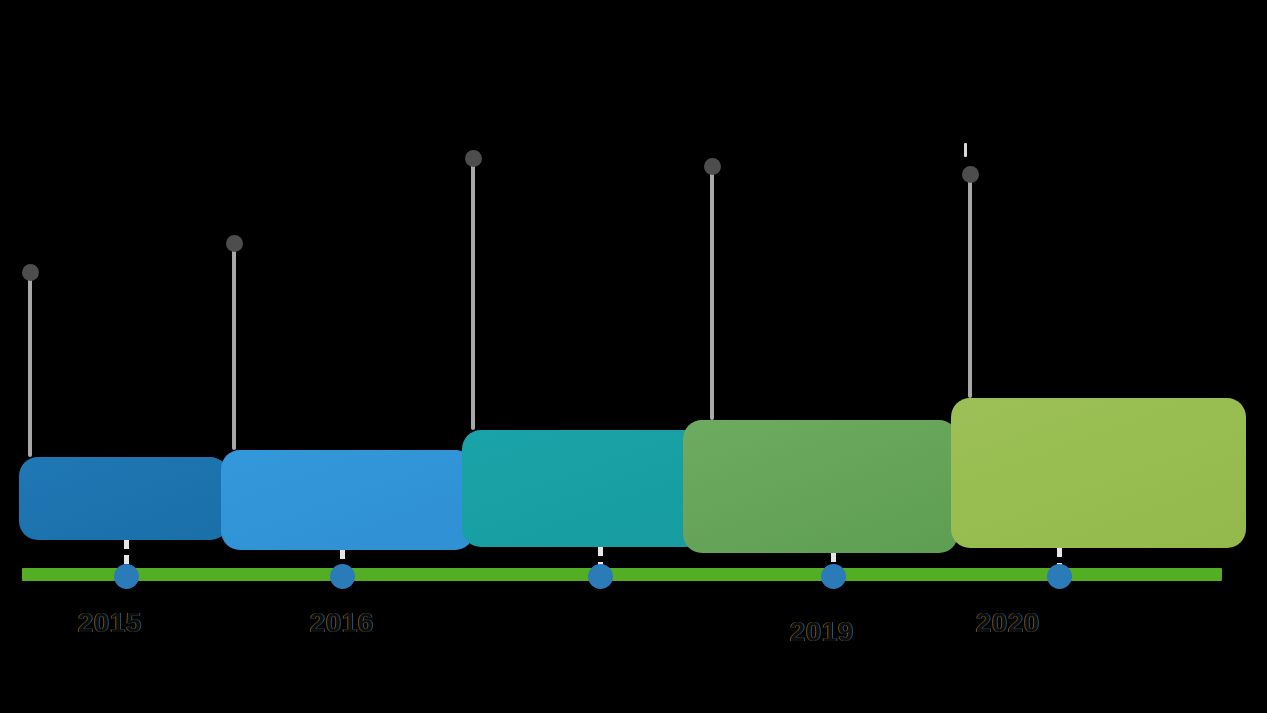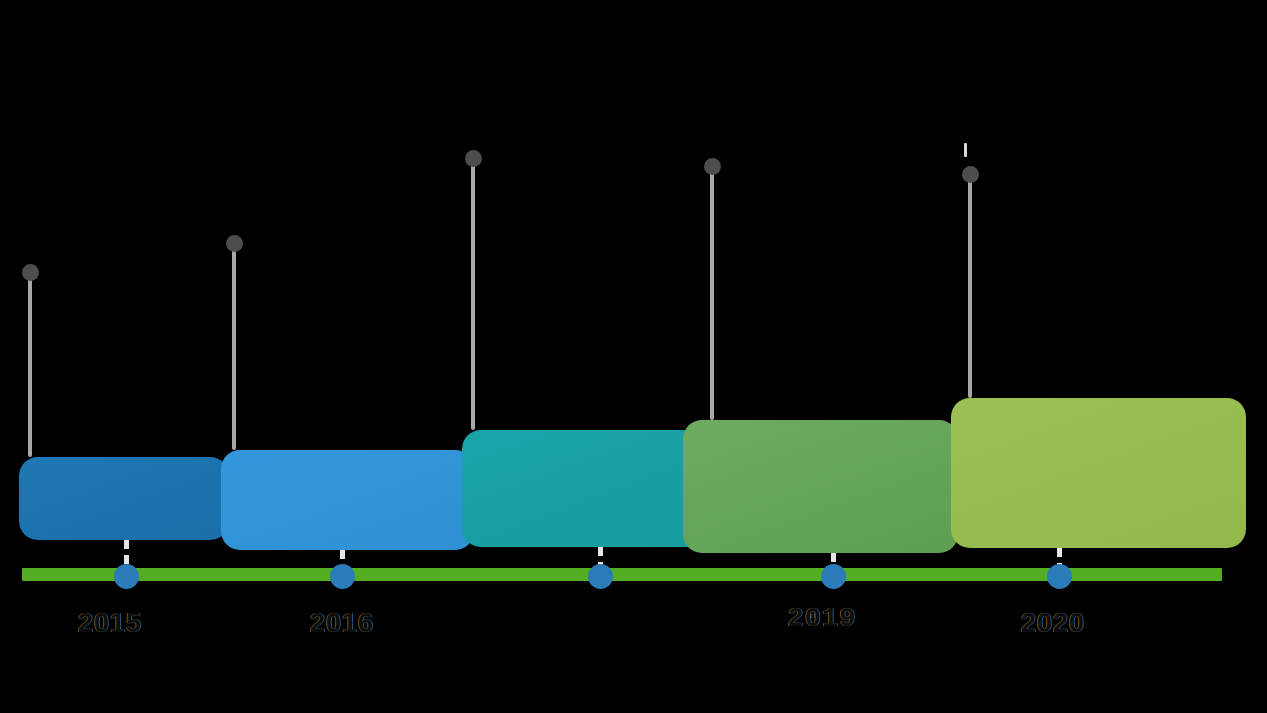--- a/index.html
+++ b/index.html
@@ -153,17 +153,17 @@
       <div class="milestone-dot" style="left: 113.5px; top: 564px; background: rgb(43, 123, 185);"></div>
       <div class="milestone-dot" style="left: 329.5px; top: 564px; background: rgb(43, 123, 185);"></div>
       <div class="milestone-dot" style="left: 587.5px; top: 564px; background: rgb(43, 123, 185);"></div>
       <div class="milestone-dot" style="left: 820.5px; top: 564px; background: rgb(43, 123, 185);"></div>
       <div class="milestone-dot" style="left: 1046.5px; top: 564px; background: rgb(43, 123, 185);"></div>
     </div>
 
   <div id="labels-layer" style="position: absolute; inset: 0px; z-index: 35;">
       <div class="year-label" style="left: 110px; top: 608px;">2015</div>
       <div class="year-label" style="left: 342px; top: 608px;">2016</div>
-      <div class="year-label" style="left: 822px; top: 604px; font-family: Liberation Mono, monospace;">2019</div>
-      <div class="year-label" style="left: 1053px; top: 608px;">2020</div>
+      <div class="year-label" style="left: 822px; top: 617px;">2019</div>
+      <div class="year-label" style="left: 1008px; top: 608px;">2020</div>
     </div>
 
 </div>
 
 </body></html>

